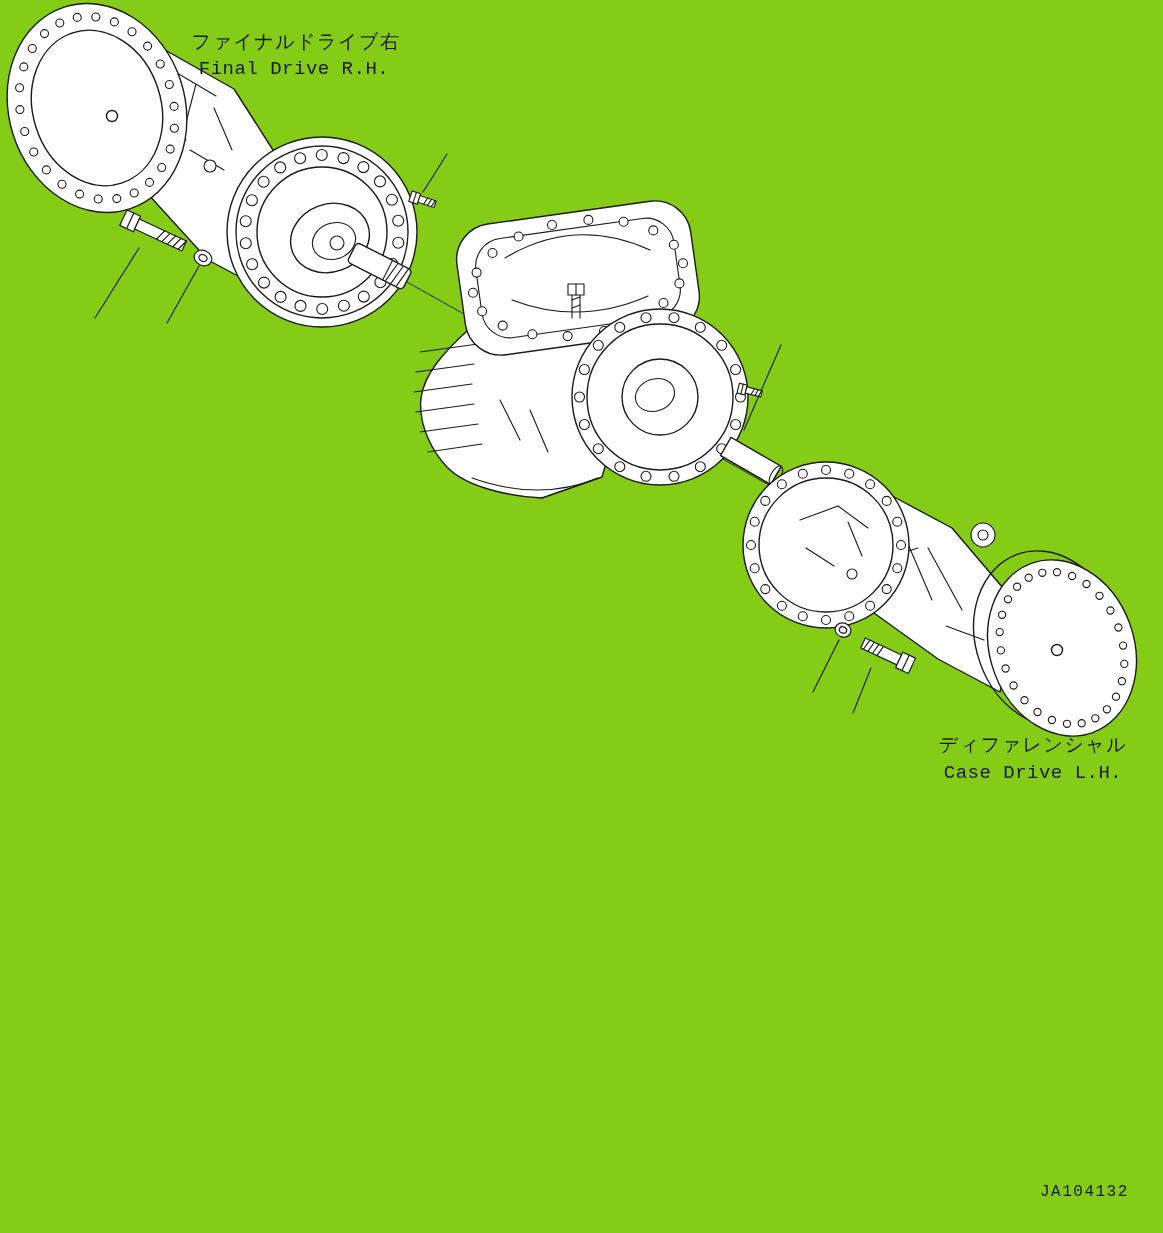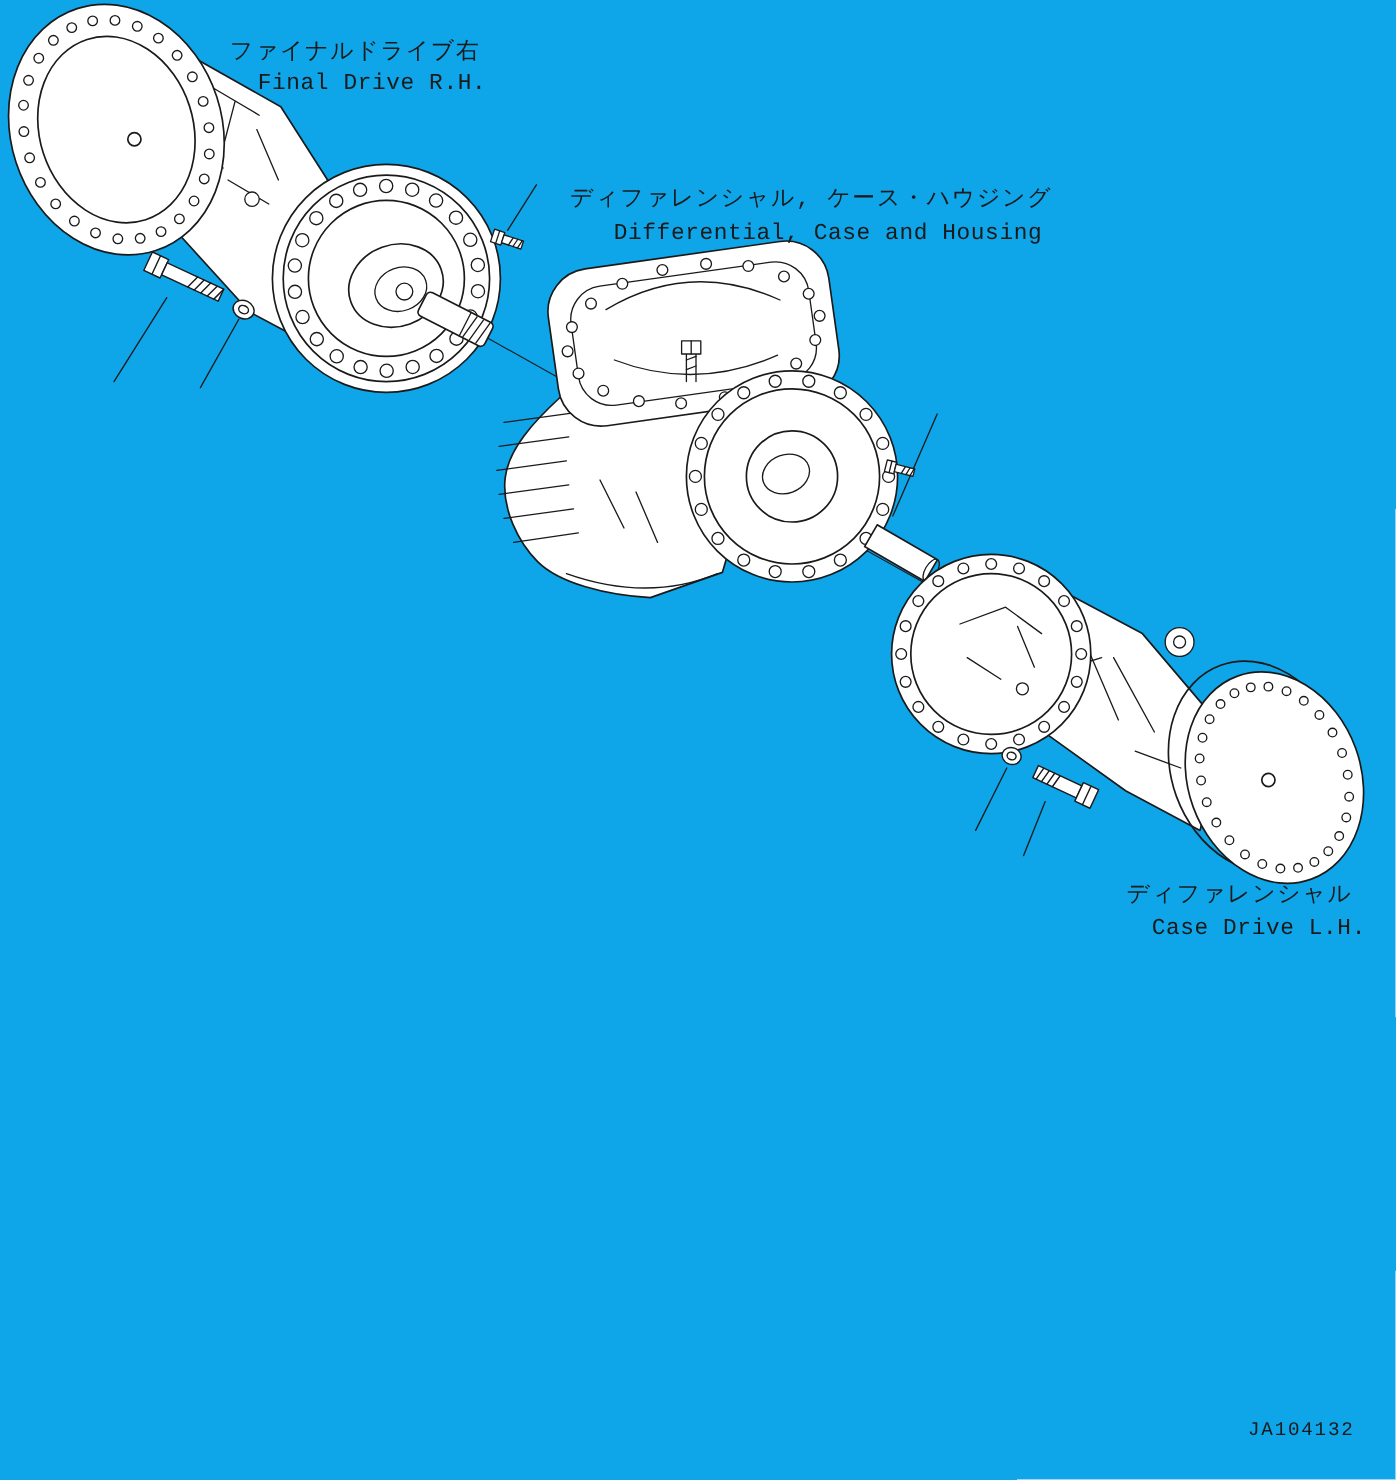--- a/index.html
+++ b/index.html
@@ -1,23 +1,23 @@
 <!DOCTYPE html>
 <html><head>
 <meta charset="utf-8">
 <style>
   html,body{margin:0;padding:0;background:#ffffff;}
   .page{
-    position:relative;width:1163px;height:1233px;background:#0ea5e9;overflow:hidden;
+    position:relative;width:1163px;height:1233px;background:#84cc16;overflow:hidden;
     font-family:"Liberation Mono","DejaVu Sans Mono",monospace;color:#1a1a1a;
   }
   .page svg{position:absolute;left:0;top:0;}
   .label{position:absolute;transform:translateX(-50%);white-space:nowrap;text-align:center;line-height:1.25;}
   .label.jp{font-size:19px;letter-spacing:1.5px;}
-  .label.en{font-size:19px;letter-spacing:0.5px;margin-left:16px;}
+  .label.en{font-size:19px;letter-spacing:0.5px;}
   .drawing-number{position:absolute;font-size:16px;letter-spacing:1.5px;margin-left:22px;}
 </style>
 </head>
 <body>
 
 <div class="page">
 
   <svg width="1163" height="1233" viewBox="0 0 1163 1233">
     <g stroke="#1a1a1a" fill="none" stroke-width="1.4" stroke-linecap="round" stroke-linejoin="round">
 
@@ -308,21 +308,19 @@
         <line x1="20" y1="-5.5" x2="18" y2="5.5"></line>
         <rect x="40" y="-8.5" width="14" height="17" fill="#ffffff"></rect>
         <line x1="47" y1="-8.5" x2="47" y2="8.5"></line>
       </g>
     </g>
   </svg>
 
   <div class="label jp" style="left:296px; top:32px">ファイナルドライブ右</div>
   <div class="label en" style="left:294px; top:58px">Final Drive R.H.</div>
 
-  <div class="label jp" style="left:676px; top:155px">ディファレンシャル, ケース・ハウジング</div>
-
-  <div class="label en" style="left:674px; top:183px">Differential, Case and Housing</div>
+
 
   <div class="label jp" style="left:1033px; top:735px">ディファレンシャル</div>
   <div class="label en" style="left:1033px; top:762px">Case Drive L.H.</div>
 
   <div class="drawing-number" style="left:1018px; top:1183px">JA104132</div>
 </div>
 
 </body></html>

